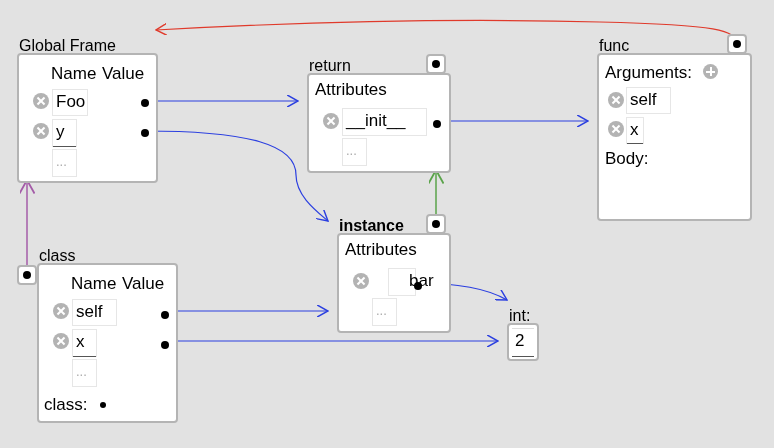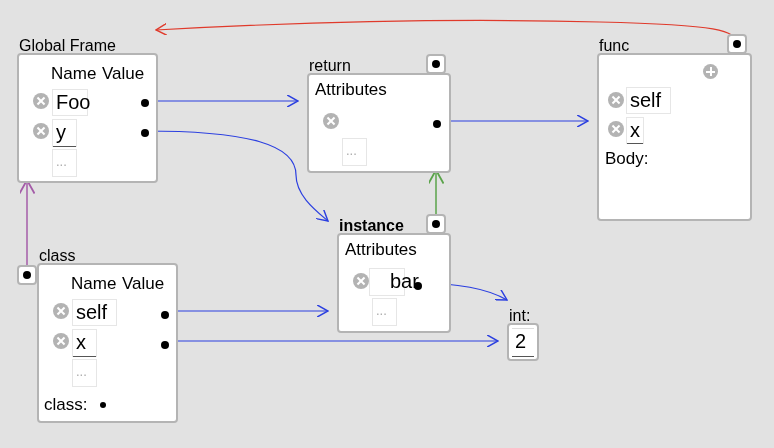--- a/index.html
+++ b/index.html
@@ -1,21 +1,21 @@
 <!DOCTYPE html>
 <html><head>
 <meta charset="utf-8">
 <style>
   html,body{margin:0;padding:0;}
   body{width:774px;height:448px;background:#e2e2e2;position:relative;overflow:hidden;font-family:"Liberation Sans",sans-serif;color:#000;}
   .abs{position:absolute;}
   .title{font-size:16px;line-height:16px;}
   .box{position:absolute;background:#fff;border:2px solid #b4b4b4;border-radius:4px;box-sizing:border-box;}
   .hdr{position:absolute;font-size:17px;}
-  .cell{position:absolute;background:#fff;border:1px solid #e6e6e6;box-sizing:border-box;font-size:20px;padding:2px 3px;line-height:20px;}
+  .cell{position:absolute;background:#fff;border:1px solid #e6e6e6;box-sizing:border-box;font-size:17px;padding:2px 3px;line-height:20px;}
   .cell .u{position:absolute;left:0;right:0;bottom:-1px;height:0;border-bottom:1px solid #555;}
   .dots{color:#aaa;font-size:13px;}
   .xicon{position:absolute;width:16px;height:16px;border-radius:50%;background:#b3b3b3;}
   .xicon::before,.xicon::after{content:"";position:absolute;left:3px;top:7px;width:10px;height:2px;background:#fff;}
   .xicon::before{transform:rotate(45deg);} .xicon::after{transform:rotate(-45deg);}
   .plus{position:absolute;width:15px;height:15px;border-radius:50%;background:#b3b3b3;}
   .plus::before{content:"";position:absolute;left:3px;top:6.5px;width:9px;height:2px;background:#fff;}
   .plus::after{content:"";position:absolute;left:6.5px;top:3px;width:2px;height:9px;background:#fff;}
   .dot{position:absolute;width:8px;height:8px;border-radius:50%;background:#000;}
   .ptr{position:absolute;width:20px;height:20px;background:#fff;border:2px solid #b4b4b4;border-radius:4px;box-sizing:border-box;}
@@ -66,45 +66,47 @@
   <div class="cell dots" style="left:33px;top:94px;width:25px;height:28px;"><span>...</span></div>
 </div>
 
 <div class="abs title" style="left:309px;top:58px;">return</div>
 <div class="ptr" style="left:426px;top:54px;">
     <span class="dot"></span>
   </div>
 <div class="box" style="left:307px;top:73px;width:144px;height:100px;">
   <div class="hdr" style="left:6px;top:5px;">Attributes</div>
   <span class="xicon" style="left:14px;top:38px;"></span>
+  <div class="cell" style="left:33px;top:33px;width:85px;height:28px;"><span>__init__</span></div>
   <span class="dot" style="left:124px;top:45px;"></span>
   <div class="cell dots" style="left:33px;top:63px;width:25px;height:28px;"><span>...</span></div>
 </div>
 
 <div class="abs title" style="left:599px;top:38px;">func</div>
 <div class="ptr" style="left:727px;top:34px;">
     <span class="dot"></span>
   </div>
 <div class="box" style="left:597px;top:53px;width:155px;height:168px;">
+  <div class="hdr" style="left:6px;top:8px;">Arguments:</div>
   <span class="plus" style="left:104px;top:9px;"></span>
   <span class="xicon" style="left:9px;top:37px;"></span>
   <div class="cell" style="left:27px;top:32px;width:45px;height:27px;"><span>self</span></div>
   <span class="xicon" style="left:9px;top:66px;"></span>
   <div class="cell" style="left:27px;top:62px;width:18px;height:27px;"><span>x</span><span class="u"></span></div>
   <div class="hdr" style="left:6px;top:94px;text-align:center;">Body:</div>
 </div>
 
 <div class="abs title" style="left:339px;top:218px;font-weight:bold;">instance</div>
 <div class="ptr" style="left:426px;top:214px;">
     <span class="dot"></span>
   </div>
 <div class="box" style="left:337px;top:233px;width:114px;height:100px;">
   <div class="hdr" style="left:6px;top:5px;">Attributes</div>
   <span class="xicon" style="left:14px;top:38px;"></span>
-  <div class="cell" style="left:30px;top:33px;width:36px;height:28px;padding-left:20px;"><span>bar</span></div>
+  <div class="cell" style="left:49px;top:33px;width:28px;height:28px;padding-left:20px;"><span>bar</span></div>
   <span class="dot" style="left:75px;top:47px;"></span>
   <div class="cell dots" style="left:33px;top:63px;width:25px;height:28px;"><span>...</span></div>
 </div>
 
 <div class="abs title" style="left:39px;top:248px;">class</div>
 <div class="ptr" style="left:17px;top:265px;">
     <span class="dot"></span>
   </div>
 <div class="box" style="left:37px;top:263px;width:141px;height:160px;">
   <div class="hdr" style="left:32px;top:9px;">Name</div>

